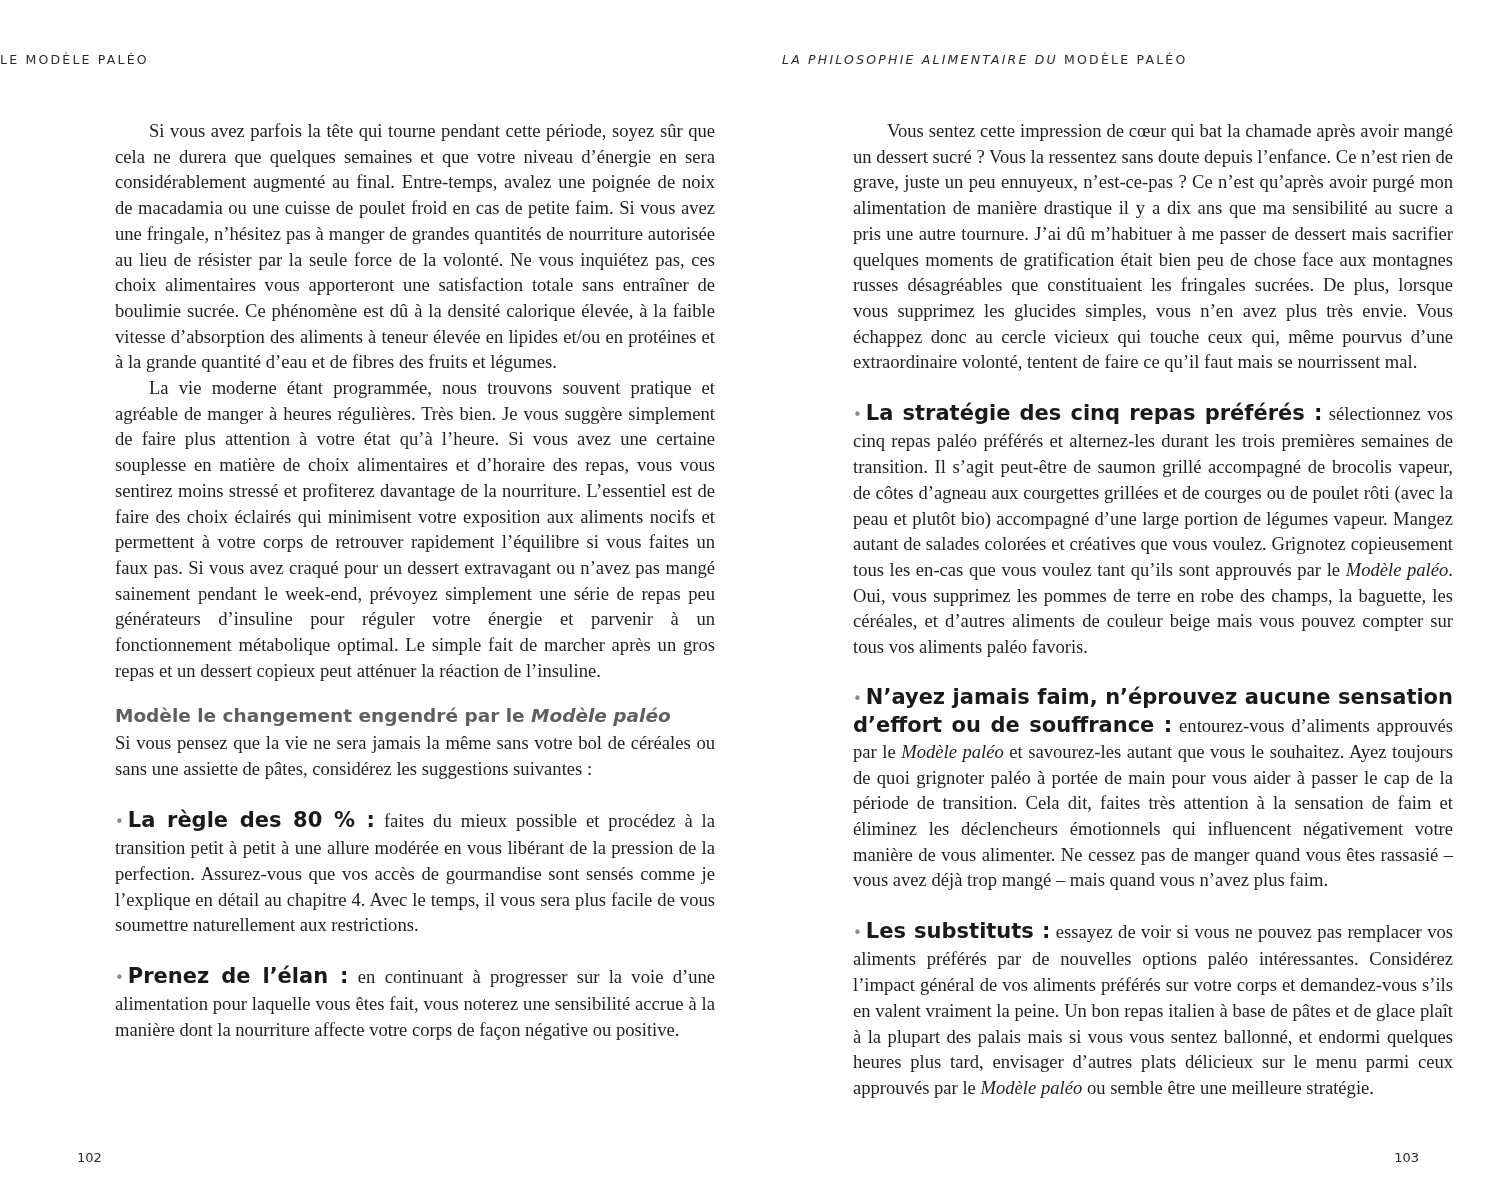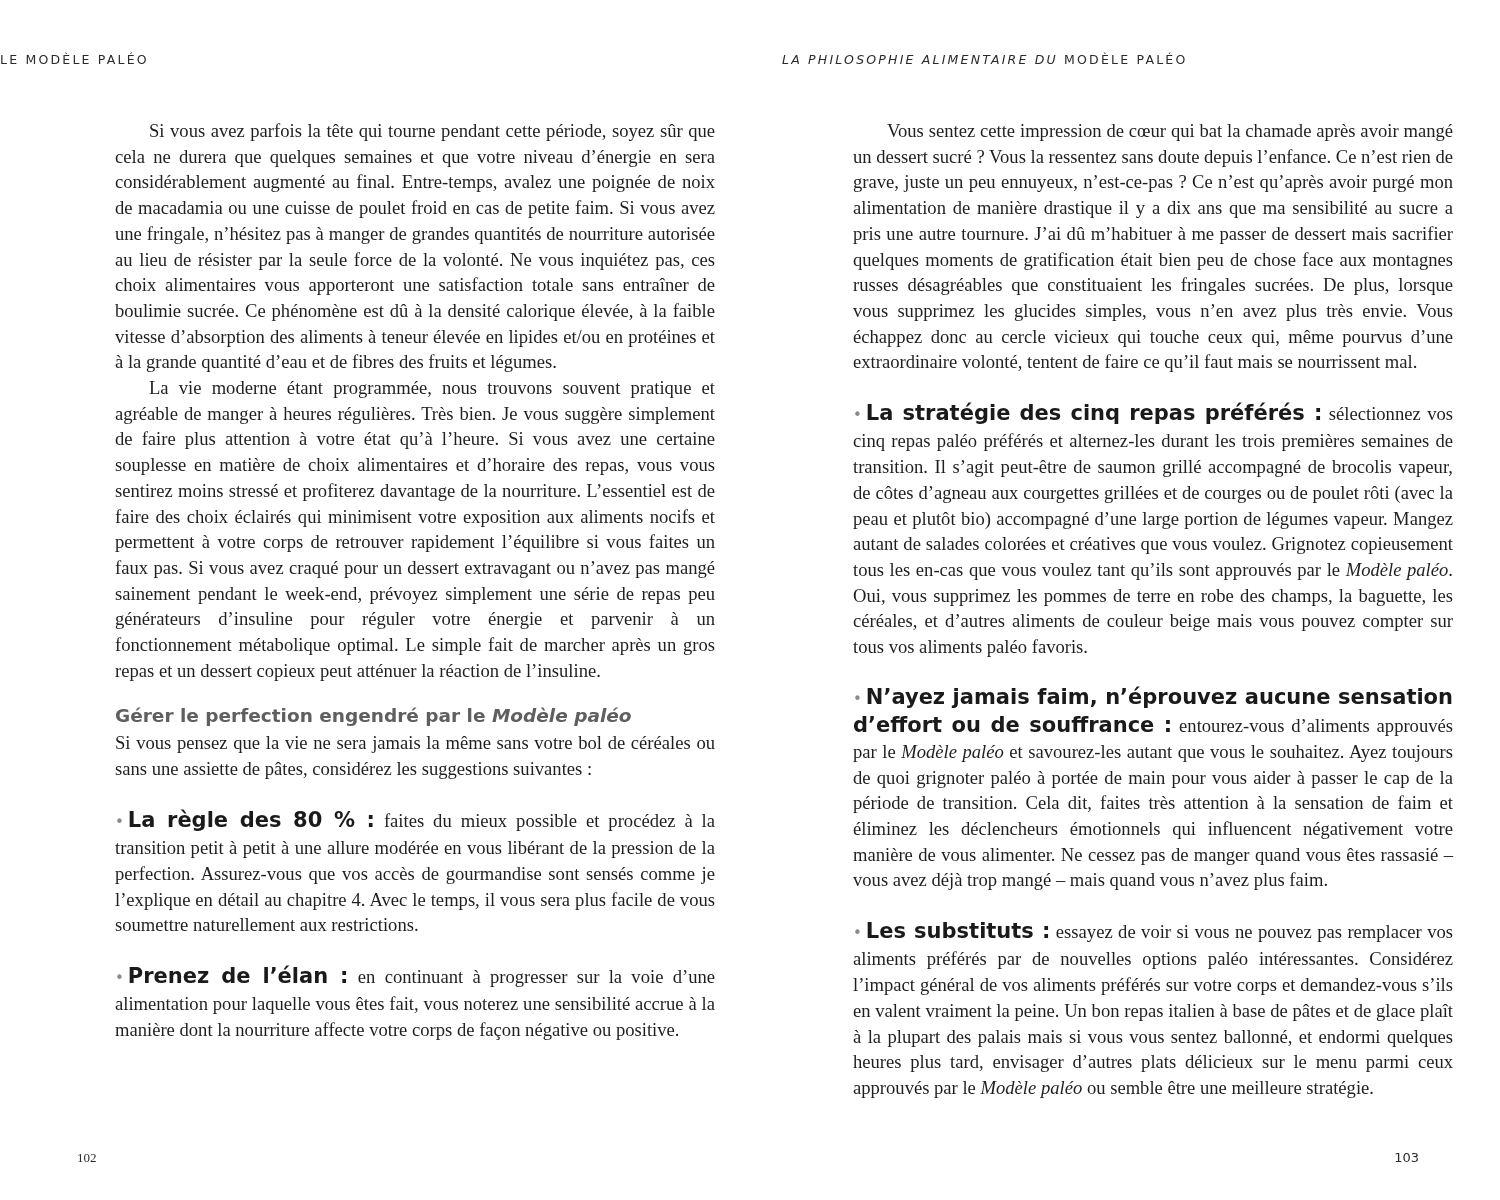--- a/index.html
+++ b/index.html
@@ -29,35 +29,35 @@
   }
   .section-heading .it { font-style: italic; }
   .bullet-label {
     font-family: "DejaVu Sans", sans-serif; font-weight: bold; font-size: 21px; color: #1a1a1a;
   }
   .bullet-dot { color: #8a8a8a; font-family: "DejaVu Sans", sans-serif; font-size: 15px; margin-right: 4px; }
   .em { font-style: italic; }
   .folio {
     position: absolute; top: 1150px; font-family: "DejaVu Sans", sans-serif; font-size: 13px; color: #2a2a2a;
   }
-  .page.left .folio { left: 77px; font-family: Liberation Serif, serif; }
+  .page.left .folio { left: 77px; }
   .page.right .folio { right: 81px; }
 </style>
 </head>
 <body>
 
 <div class="page left">
   <div class="running-head">Le modèle paléo</div>
 
   <div class="body-text">
     <p class="indent">Si vous avez parfois la tête qui tourne pendant cette période, soyez sûr que cela ne durera que quelques semaines et que votre niveau d’énergie en sera considérablement augmenté au final. Entre-temps, avalez une poignée de noix de macadamia ou une cuisse de poulet froid en cas de petite faim. Si vous avez une fringale, n’hésitez pas à manger de grandes quantités de nourriture autorisée au lieu de résister par la seule force de la volonté. Ne vous inquiétez pas, ces choix alimentaires vous apporteront une satisfaction totale sans entraîner de boulimie sucrée. Ce phénomène est dû à la densité calorique élevée, à la faible vitesse d’absorption des aliments à teneur élevée en lipides et/ou en protéines et à la grande quantité d’eau et de fibres des fruits et légumes.</p>
     <p class="indent">La vie moderne étant programmée, nous trouvons souvent pratique et agréable de manger à heures régulières. Très bien. Je vous suggère simplement de faire plus attention à votre état qu’à l’heure. Si vous avez une certaine souplesse en matière de choix alimentaires et d’horaire des repas, vous vous sentirez moins stressé et profiterez davantage de la nourriture. L’essentiel est de faire des choix éclairés qui minimisent votre exposition aux aliments nocifs et permettent à votre corps de retrouver rapidement l’équilibre si vous faites un faux pas. Si vous avez craqué pour un dessert extravagant ou n’avez pas mangé sainement pendant le week-end, prévoyez simplement une série de repas peu générateurs d’insuline pour réguler votre énergie et parvenir à un fonctionnement métabolique optimal. Le simple fait de marcher après un gros repas et un dessert copieux peut atténuer la réaction de l’insuline.</p>
 
     <div class="section-heading">
-      <span>Gérer le perfection engendré par le </span><span class="it">Modèle paléo</span>
+      <span>Modèle le changement engendré par le </span><span class="it">Modèle paléo</span>
     </div>
     <p>Si vous pensez que la vie ne sera jamais la même sans votre bol de céréales ou sans une assiette de pâtes, considérez les suggestions suivantes :</p>
 
     <p class="gap">
       <span class="bullet-dot">•</span><span class="bullet-label">La règle des 80 % :</span><span> faites du mieux possible et procédez à la transition petit à petit à une allure modérée en vous libérant de la pression de la perfection. Assurez-vous que vos accès de gourmandise sont sensés comme je l’explique en détail au chapitre 4. Avec le temps, il vous sera plus facile de vous soumettre naturellement aux restrictions.</span>
     </p>
     <p class="gap">
       <span class="bullet-dot">•</span><span class="bullet-label">Prenez de l’élan :</span><span> en continuant à progresser sur la voie d’une alimentation pour laquelle vous êtes fait, vous noterez une sensibilité accrue à la manière dont la nourriture affecte votre corps de façon négative ou positive.</span>
     </p>
   </div>

